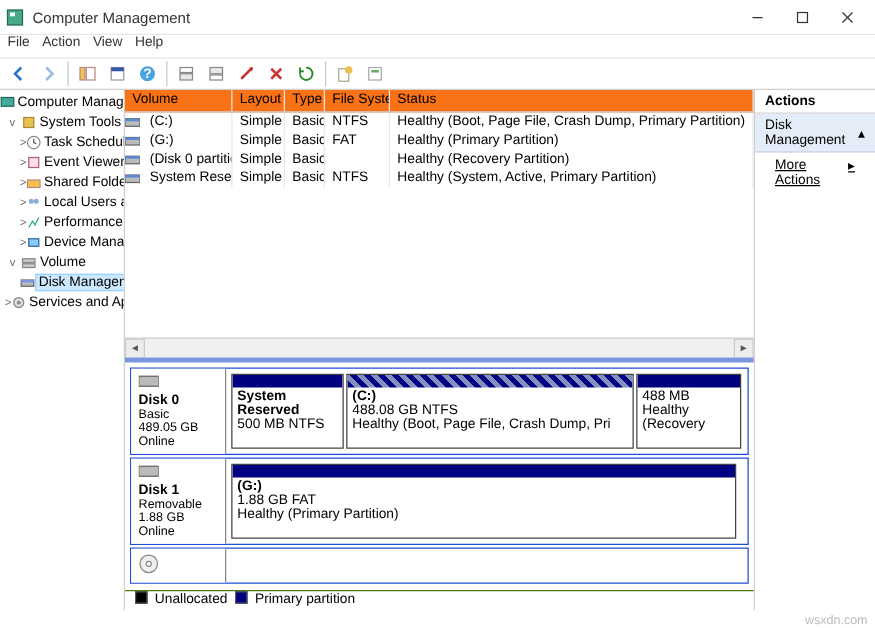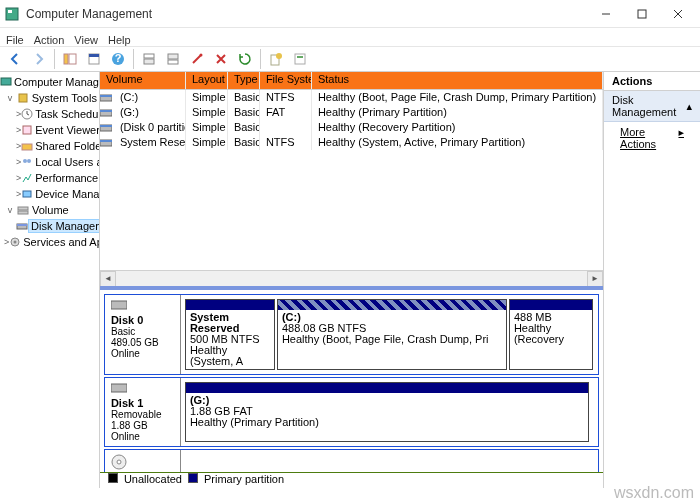--- a/index.html
+++ b/index.html
@@ -1,21 +1,21 @@
 <!DOCTYPE html>
 <html><head>
 <meta charset="utf-8">
 <style>
 * { box-sizing: border-box; margin: 0; padding: 0; font-family: "Segoe UI", Tahoma, sans-serif; font-size: 11px; }
 body { width: 700px; height: 502px; background: #fff; overflow: hidden; position: relative; }
 .titlebar { height: 28px; display: flex; align-items: center; padding: 0 4px; border-bottom: 1px solid #e6e6e6; }
 .titlebar .icon { width: 16px; height: 16px; margin-right: 6px; }
 .titlebar .title { flex: 1; color: #333; font-size: 12px; }
 .winbtn { width: 36px; height: 28px; display: flex; align-items: center; justify-content: center; color: #333; }
-.menubar { height: 18px; display: flex; align-items: flex-end; padding: 0 6px; gap: 10px; color: #333; }
+.menubar { height: 18px; display: flex; align-items: flex-start; padding: 0 6px; gap: 10px; color: #333; }
 .menubar span { cursor: default; }
 .toolbar { height: 26px; display: flex; align-items: center; padding: 2px 4px; gap: 2px; border-top: 1px solid #e6e6e6; border-bottom: 1px solid #d0d0d0; }
 .tbtn { width: 22px; height: 22px; display: flex; align-items: center; justify-content: center; border: 1px solid transparent; }
 .tbtn svg { width: 14px; height: 14px; }
 .tsep { width: 1px; height: 20px; background: #ccc; margin: 0 2px; }
 .workspace { display: flex; height: calc(100% - 72px - 14px); }
 .tree { width: 135px; border-right: 1px solid #d0d0d0; overflow: hidden; padding: 2px 0; }
 .tree-row { display: flex; align-items: center; height: 16px; white-space: nowrap; }
 .tree-row .tw { width: 12px; text-align: center; color: #666; font-size: 9px; }
 .tree-row .ic { width: 14px; display: flex; align-items: center; justify-content: center; }
@@ -42,21 +42,21 @@
 .part .bar { height: 10px; background: #000080; }
 .part .bar.hatch { background: repeating-linear-gradient(45deg, #000080, #000080 4px, #8090c0 4px, #8090c0 8px); }
 .part .ptxt { padding: 2px 4px; font-size: 10px; line-height: 11px; }
 .part .pname { font-weight: bold; }
 .legend { height: 16px; border-top: 1px solid #4d7c0f; display: flex; padding: 0 8px; gap: 6px; }
 .legend .sw { width: 10px; height: 10px; border: 1px solid #555; }
 .actions { width: 130px; }
 .actions-hdr { background: #fff; padding: 3px 8px; font-weight: bold; border-bottom: 1px solid #d0d0d0; }
 .actions-sub { background: #e4ecf7; padding: 3px 8px; border-bottom: 1px solid #c6d4e8; display: flex; justify-content: space-between; align-items: center; }
 .actions-item { padding: 4px 16px; display: flex; justify-content: space-between; text-decoration: underline; }
-.watermark { position: absolute; right: 6px; bottom: 0; font-size: 16px; color: #bbb; }
+.watermark { position: absolute; right: 6px; bottom: 0; font-size: 10px; color: #bbb; }
 </style>
 </head>
 <body>
 
 <div class="titlebar">
   <span class="icon">
     <svg viewBox="0 0 16 16">
         <rect x="2" y="2" width="12" height="12" fill="#4a8" stroke="#265"></rect>
         <rect x="4" y="4" width="4" height="3" fill="#fff"></rect>
       </svg>
@@ -350,21 +350,20 @@
       <div class="dline">Basic</div>
       <div class="dline">489.05 GB</div>
       <div class="dline">Online</div>
     </div>
     <div class="parts">
             <div class="part" style="width:90px">
       <div class="bar "></div>
       <div class="ptxt">
                 <div class="pname">System Reserved</div>
                 <div>500 MB NTFS</div>
-                <div>Healthy (System, A</div>
               </div>
     </div>
             <div class="part" style="width:230px">
       <div class="bar hatch"></div>
       <div class="ptxt">
                 <div class="pname">(C:)</div>
                 <div>488.08 GB NTFS</div>
                 <div>Healthy (Boot, Page File, Crash Dump, Pri</div>
               </div>
     </div>

